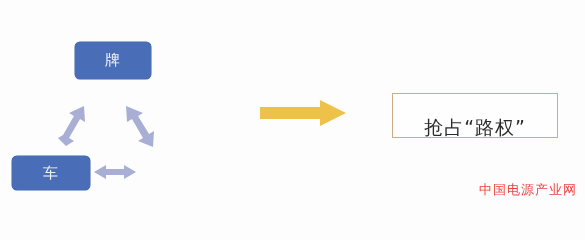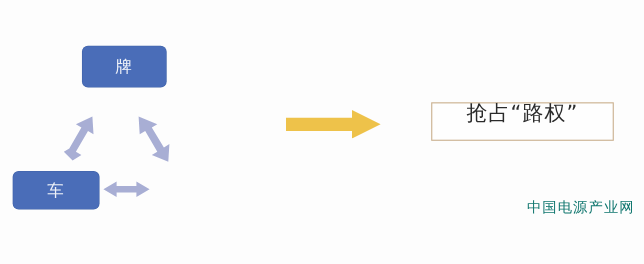--- a/index.html
+++ b/index.html
@@ -73,43 +73,43 @@
     width: 90px;
     height: 26px;
   }
 
   
   #conclusion-box {
     position: absolute;
     left: 392px;
     top: 93px;
     width: 166px;
-    height: 35px;
+    height: 45px;
     border: 1.5px solid #c9ae8c;
     background: #fefefe;
     display: flex;
-    align-items: flex-start;
+    align-items: flex-end;
     justify-content: center;
     box-sizing: border-box;
   }
   #conclusion-text {
     font-size: 19px;
     color: #2b2b2b;
     letter-spacing: 1px;
     line-height: 1;
     white-space: nowrap;
   }
 
   
   #watermark {
     position: absolute;
     right: 8px;
     bottom: 6px;
     font-size: 13px;
-    color: #0f766e;
+    color: #ef4444;
     letter-spacing: 1px;
     line-height: 1;
     white-space: nowrap;
   }
 </style>
 </head>
 <body>
 
 <div id="canvas">
 

